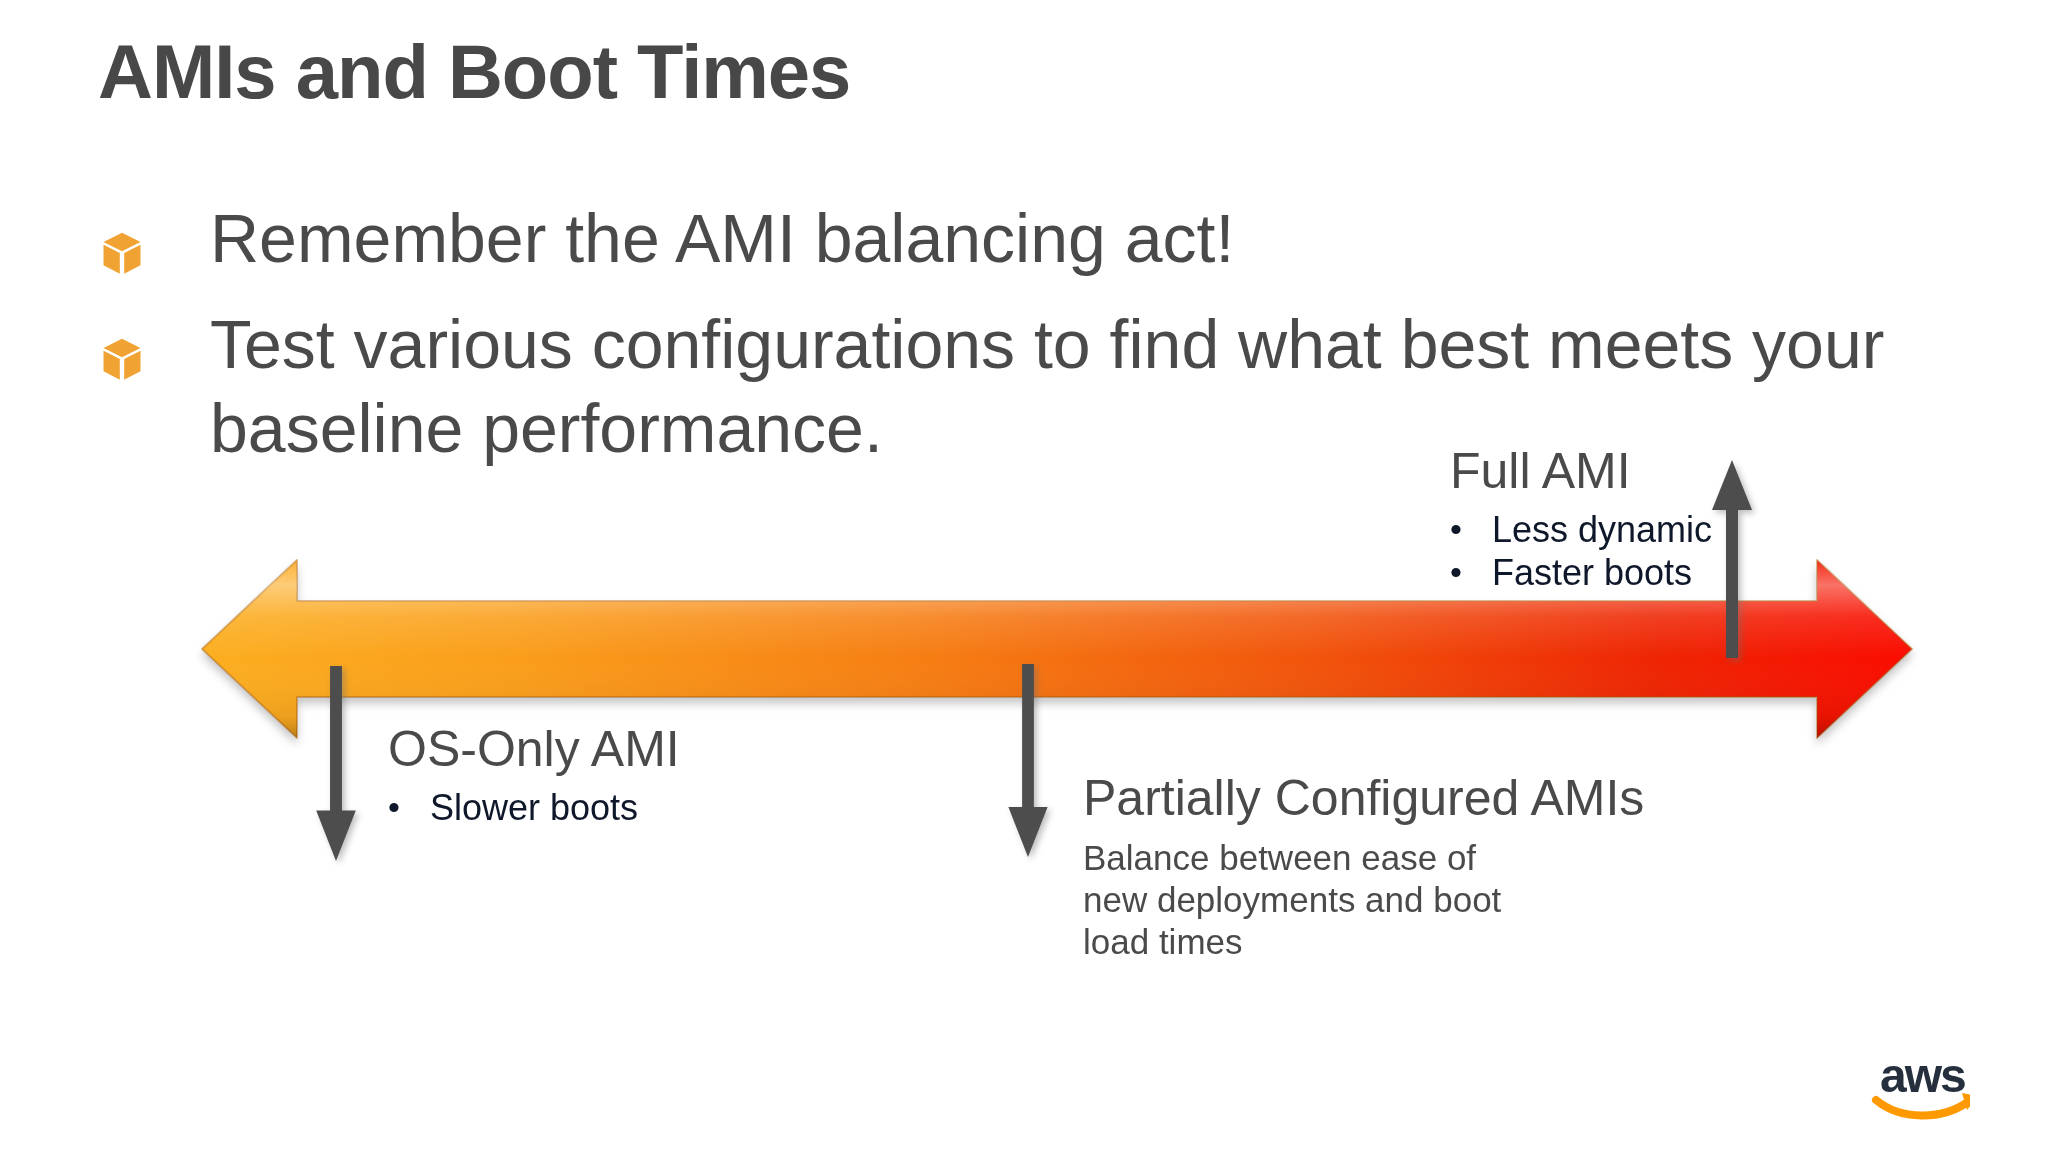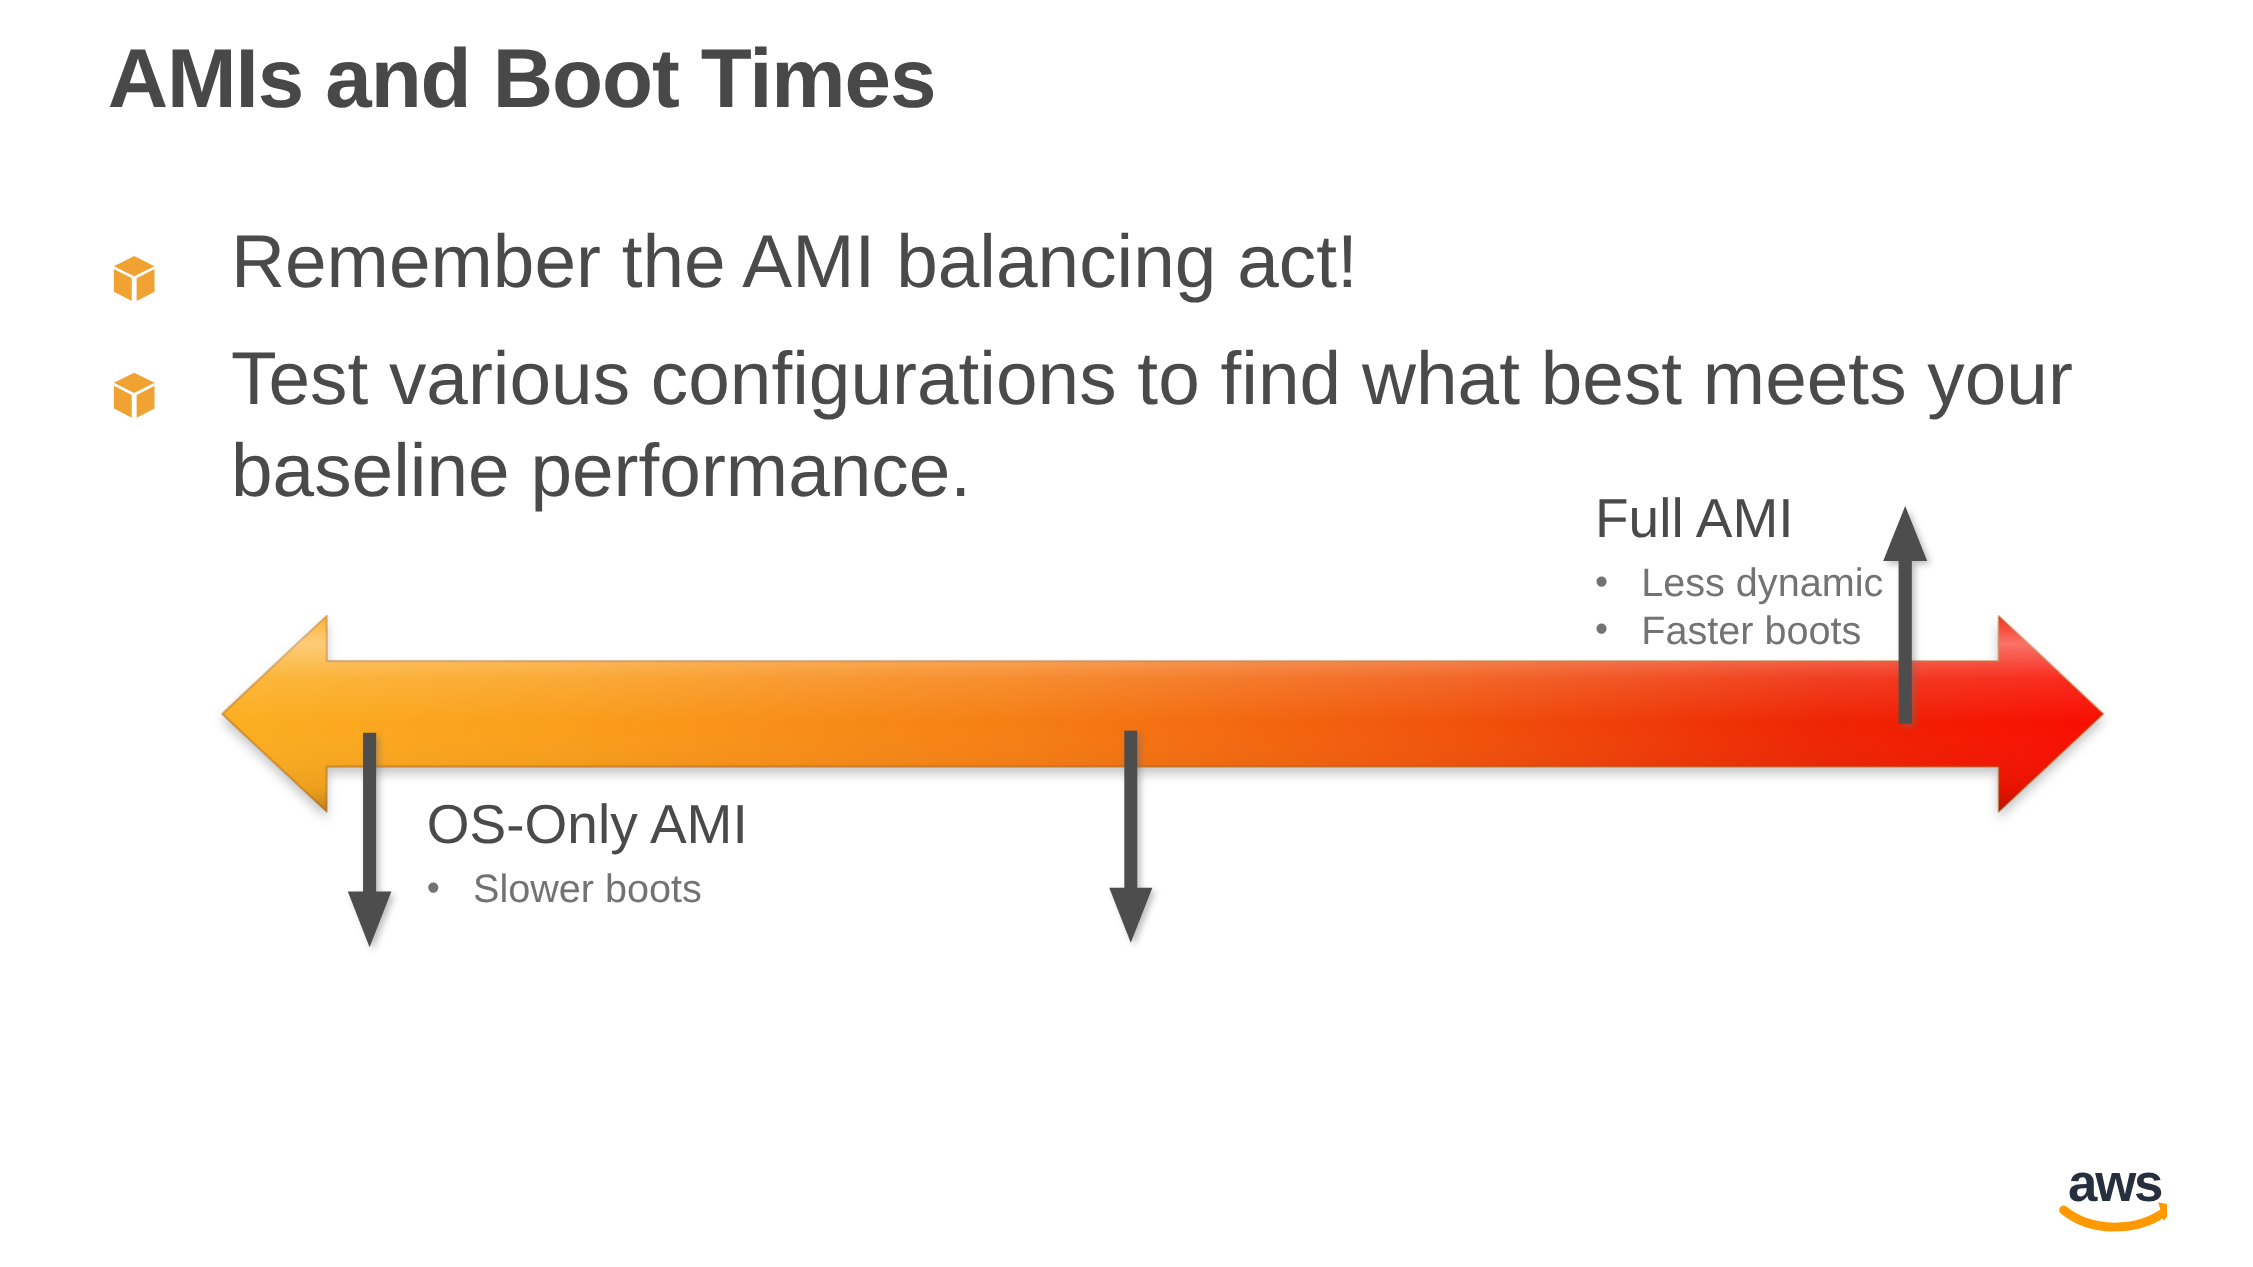--- a/index.html
+++ b/index.html
@@ -84,21 +84,21 @@
   }
   .label-group.full { left: 1450px; top: 442px; }
   .label-group.os   { left: 388px;  top: 720px; }
   .label-group.part { left: 1083px; top: 769px; }
 
   .sub-bullets { list-style: none; margin-top: 8px; }
   .sub-bullets li {
     display: flex;
     font-size: 36px;
     line-height: 43px;
-    color: #737373;
+    color: #0f172a;
     white-space: nowrap;
   }
   .sub-bullets li::before {
     content: "\2022";
     width: 42px;
     flex: 0 0 42px;
     font-size: 34px;
   }
   .desc {
     margin-top: 10px;
@@ -192,20 +192,28 @@
     </ul>
   </div>
 
   <div class="label-group os">
     <h3>OS-Only AMI</h3>
     <ul class="sub-bullets">
       <li>Slower boots</li>
     </ul>
   </div>
 
+  <div class="label-group part">
+    <h3>Partially Configured AMIs</h3>
+    <div class="desc">
+      <span>Balance between ease of</span>
+      <span>new deployments and boot</span>
+      <span>load times</span>
+    </div>
+  </div>
 
   <svg class="aws-logo" viewBox="0 0 120 86">
     <text x="12" y="48" font-family="Liberation Sans, sans-serif" font-size="48" font-weight="bold" letter-spacing="-2" fill="#252f3e">aws</text>
     <g>
       <path d="M 8 56 C 32 76, 74 77, 101 57" stroke="#ff9900" stroke-width="8" fill="none" stroke-linecap="round"></path>
       <polygon points="94,49 110,52 99,66" fill="#ff9900"></polygon>
     </g>
   </svg>
 
 </div>

